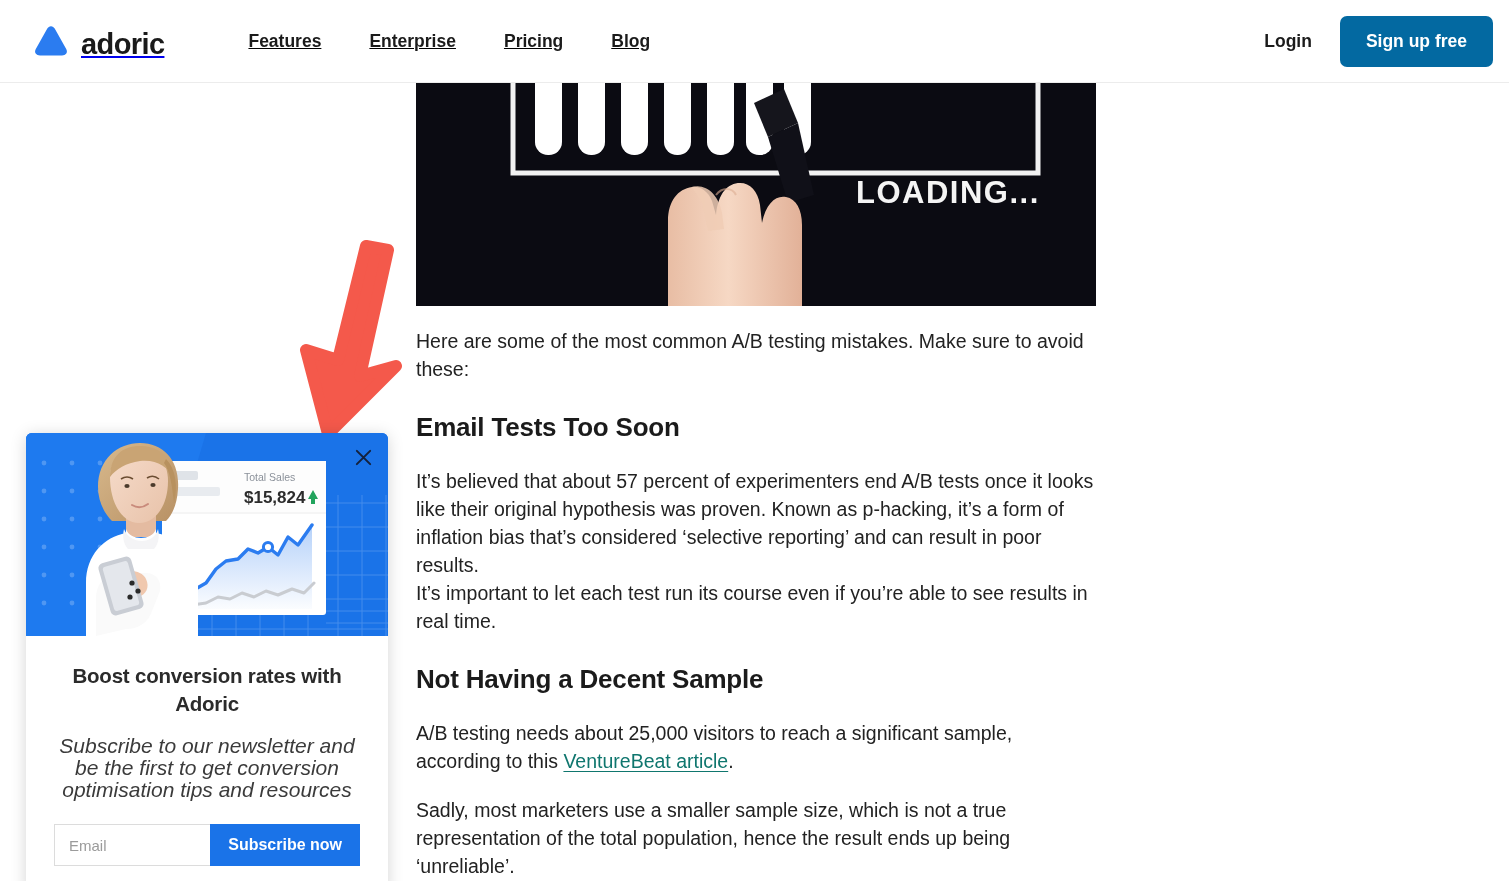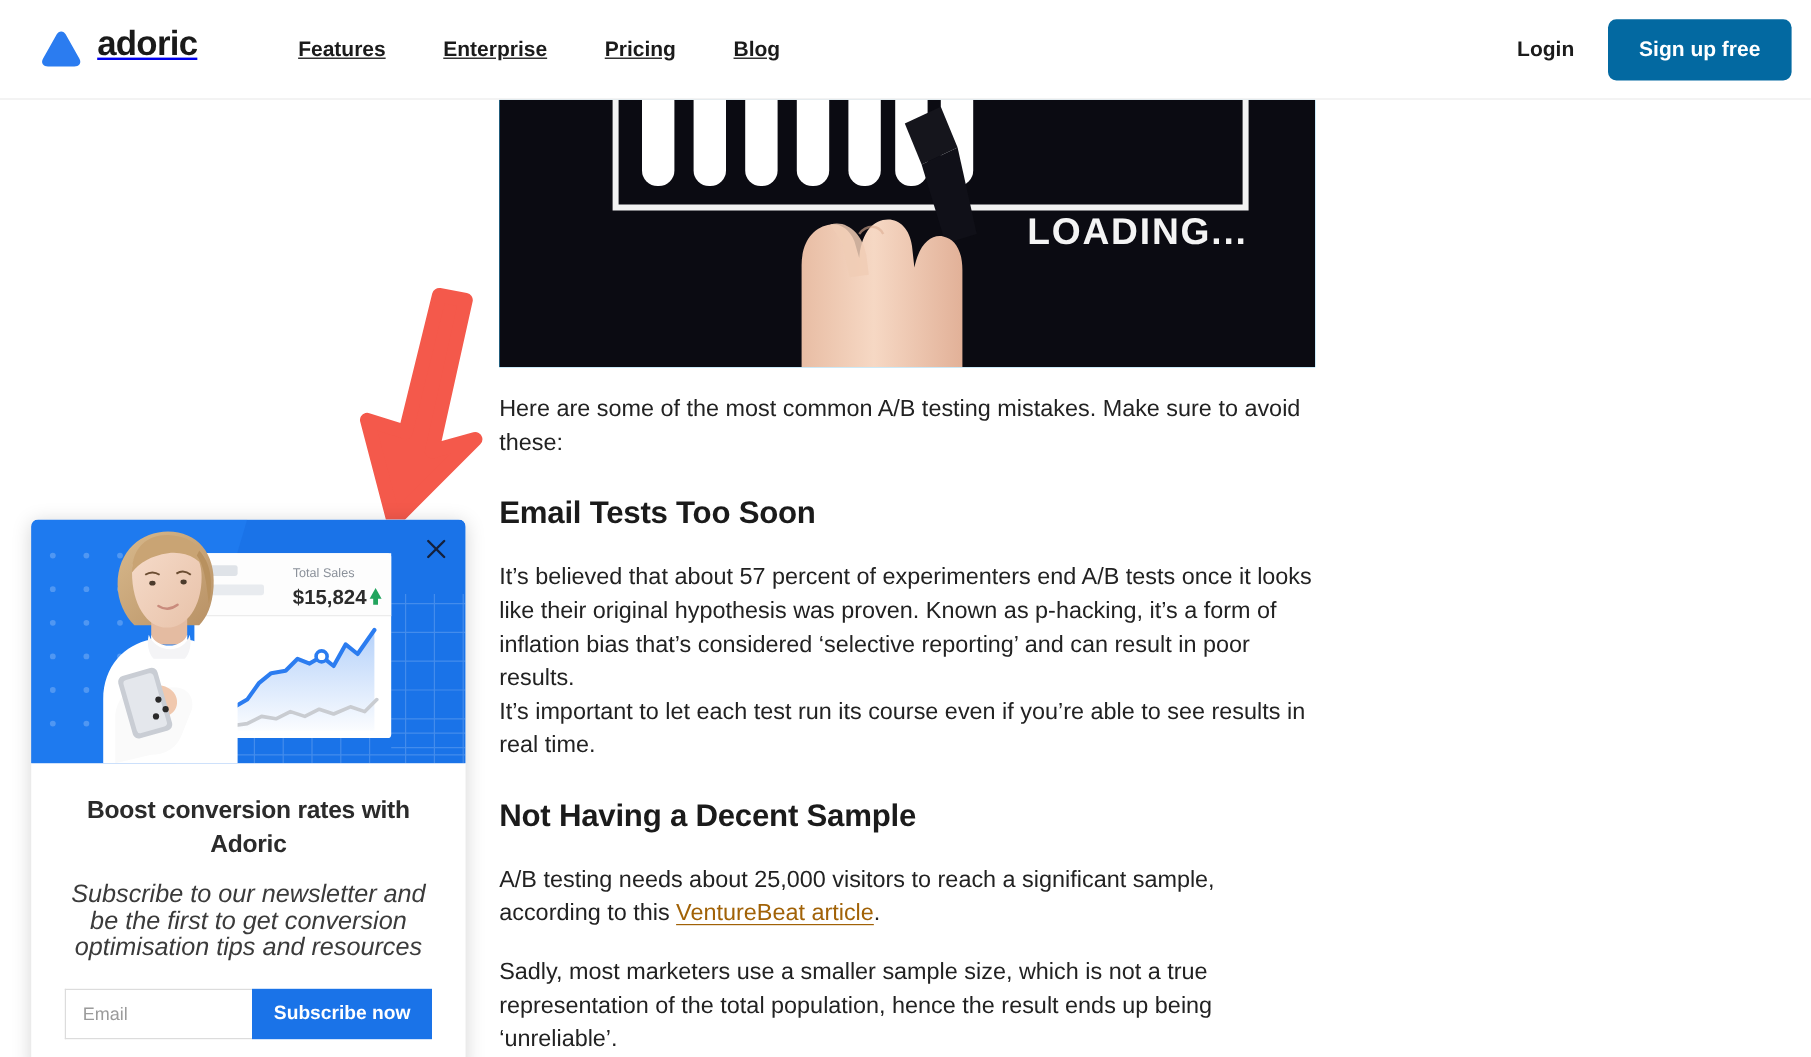--- a/index.html
+++ b/index.html
@@ -12,21 +12,21 @@
 
   
   .site-header {
     position: absolute; top: 0; left: 0;
     width: 1509px; height: 83px;
     background: #ffffff;
     border-bottom: 1px solid #ececec;
     display: flex; align-items: center;
     z-index: 40;
   }
-  .brand { display: flex; align-items: flex-start; gap: 11px; margin-left: 32px; }
+  .brand { display: flex; align-items: flex-end; gap: 11px; margin-left: 32px; }
   .brand-mark { width: 38px; height: 36px; display: block; }
   .brand-name {
     font-size: 29px; font-weight: 700; color: #1a1a1a;
     letter-spacing: -0.6px; line-height: 1;
   }
   .main-nav { display: flex; align-items: flex-start; gap: 48px; margin-left: 84px; text-decoration: underline; }
   .nav-link {
     font-size: 17.5px; font-weight: 700; color: #1b1b1b;
     text-decoration: none; cursor: pointer; white-space: nowrap;
   }
@@ -47,39 +47,39 @@
     white-space: nowrap;
   }
 
   
   .article {
     position: absolute; top: 83px; left: 416px;
     width: 680px;
   }
   .hero-figure {
     width: 680px; height: 223px;
-    background: #0ea5e9;
+    background: #ec4899;
     overflow: hidden; position: relative;
     display: block;
   }
   .hero-figure svg { display: block; width: 100%; height: 100%; }
 
   .article-body { padding-top: 21px; }
   .para {
     font-size: 19.5px; line-height: 28px; color: #222222;
     margin-bottom: 21px;
   }
   .para.tight { margin-bottom: 0; }
   .h2 {
     font-size: 26px; font-weight: 700; color: #1b1b1b;
     letter-spacing: -0.2px;
     margin: 29px 0 24px 0;
   }
   .inline-link {
-    color: #a16207; text-decoration: underline;
+    color: #0f766e; text-decoration: underline;
     text-underline-offset: 3px; cursor: pointer;
   }
 
   
   .annotation-arrow {
     position: absolute; left: 300px; top: 238px;
     width: 110px; height: 200px; z-index: 55;
     pointer-events: none;
   }
 

